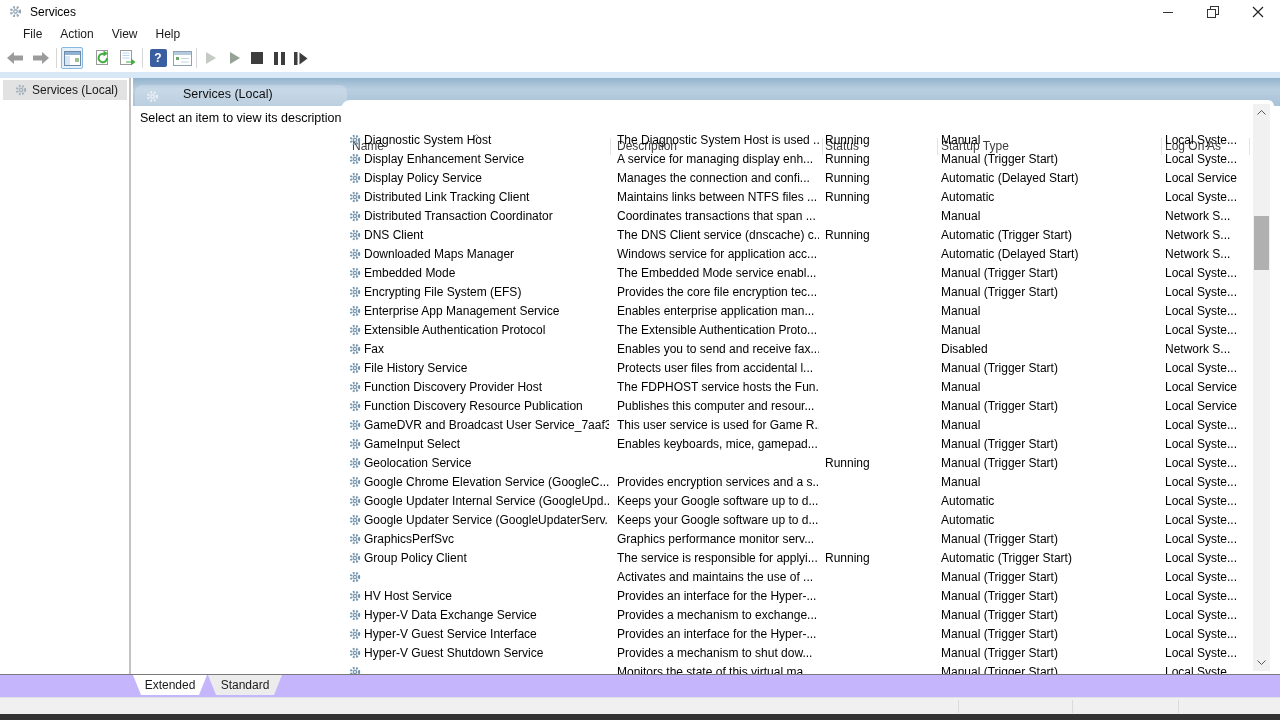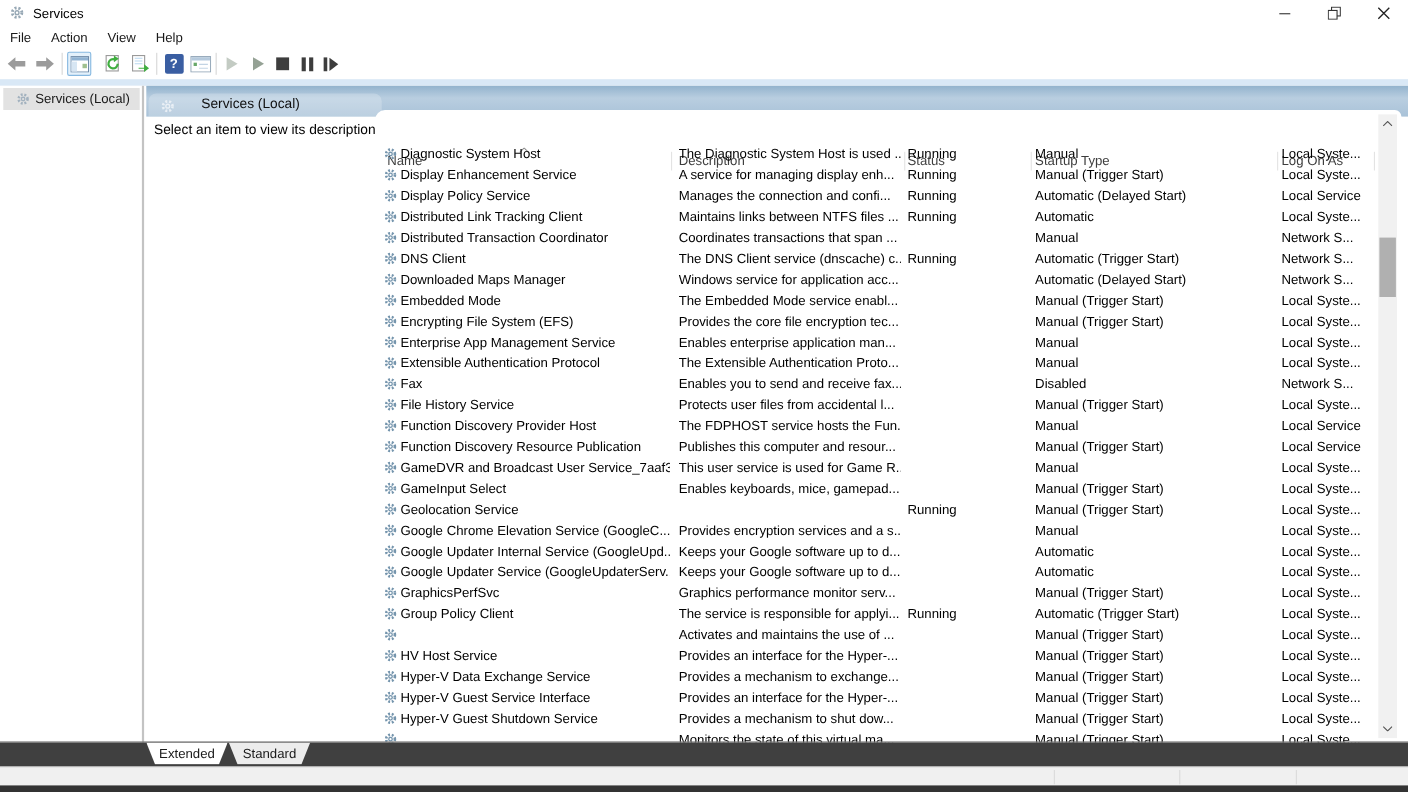--- a/index.html
+++ b/index.html
@@ -9,21 +9,21 @@
 
   
   .titlebar { position:absolute; left:0; top:0; width:1280px; height:24px; background:#fff; }
   .title-icon { position:absolute; left:9px; top:5px; }
   .title-text { position:absolute; left:30px; top:5px; font-size:12px; color:#000000; }
   .winbtn { position:absolute; top:0; width:45px; height:24px; display:flex; align-items:center; justify-content:center; }
   .winbtn.min { left:1145px; } .winbtn.rest { left:1190px; } .winbtn.close { left:1235px; }
   .min-glyph { width:10px; height:1px; background:#333; }
 
   
-  .menubar { position:absolute; left:0; top:24px; width:1280px; height:20px; background:#fff; display:flex; align-items:center; padding-left:0; }
+  .menubar { position:absolute; left:0; top:24px; width:1280px; height:20px; background:#fff; display:flex; align-items:center; padding-left:14px; }
   .menu-item { font-size:12px; color:#1a1a1a; padding:2px 9px; }
 
   
   .toolbar { position:absolute; left:0; top:44px; width:1280px; height:28px; background:#fff; }
   .tb { position:absolute; top:3px; width:22px; height:22px; display:flex; align-items:center; justify-content:center; }
   .tb-sep { position:absolute; top:4px; width:1px; height:20px; background:#d6d6d6; }
   .tb-highlight { border:1px solid #86b8e0; background:#e4f1fb; border-radius:2px; }
   .help-box { width:17px; height:18px; background:#3a5ea2; border-radius:2px; color:#fff; font-size:12px; font-weight:bold; display:flex; align-items:center; justify-content:center; }
   .blue-strip { position:absolute; left:0; top:72px; width:1280px; height:6px; background:#d9e8f6; }
 
@@ -59,21 +59,21 @@
   .c-logon  { left:824px; width:86px;  }
 
   
   .vscroll { position:absolute; left:912px; top:4px; width:17px; height:567px; background:#f1f1f1; }
   .varrow { position:absolute; left:0; width:17px; height:17px; display:flex; align-items:center; justify-content:center; }
   .varrow.up { top:0; } .varrow.down { bottom:0; }
   .vthumb { position:absolute; left:1px; top:112px; width:15px; height:54px; background:#b0b0b0; }
 
   
   .content-bottom-border { position:absolute; left:0; top:674px; width:1280px; height:1px; background:#7a7a7a; }
-  .tabstrip { position:absolute; left:0; top:675px; width:1280px; height:22px; background:#404040; }
+  .tabstrip { position:absolute; left:0; top:675px; width:1280px; height:22px; background:#c4b5fd; }
   .btab { position:absolute; top:0; height:20px; width:74px; display:flex; align-items:center; justify-content:center;
           font-size:12px; clip-path:polygon(0 0,100% 0,calc(100% - 8px) 100%,8px 100%); filter:drop-shadow(0 0 1px #8a8a8a); }
   .btab.active { left:133px; background:#fff; }
   .btab.inactive { left:208px; background:#ececec; }
   .statusbar { position:absolute; left:0; top:697px; width:1280px; height:17px; background:#f0f0f0; border-top:1px solid #e2e2e2; }
   .sb-sep { position:absolute; top:2px; width:1px; height:13px; background:#dadada; }
   .taskbar-strip { position:absolute; left:0; top:714px; width:1280px; height:6px; background:#333; }
 </style>
 </head>
 <body>

